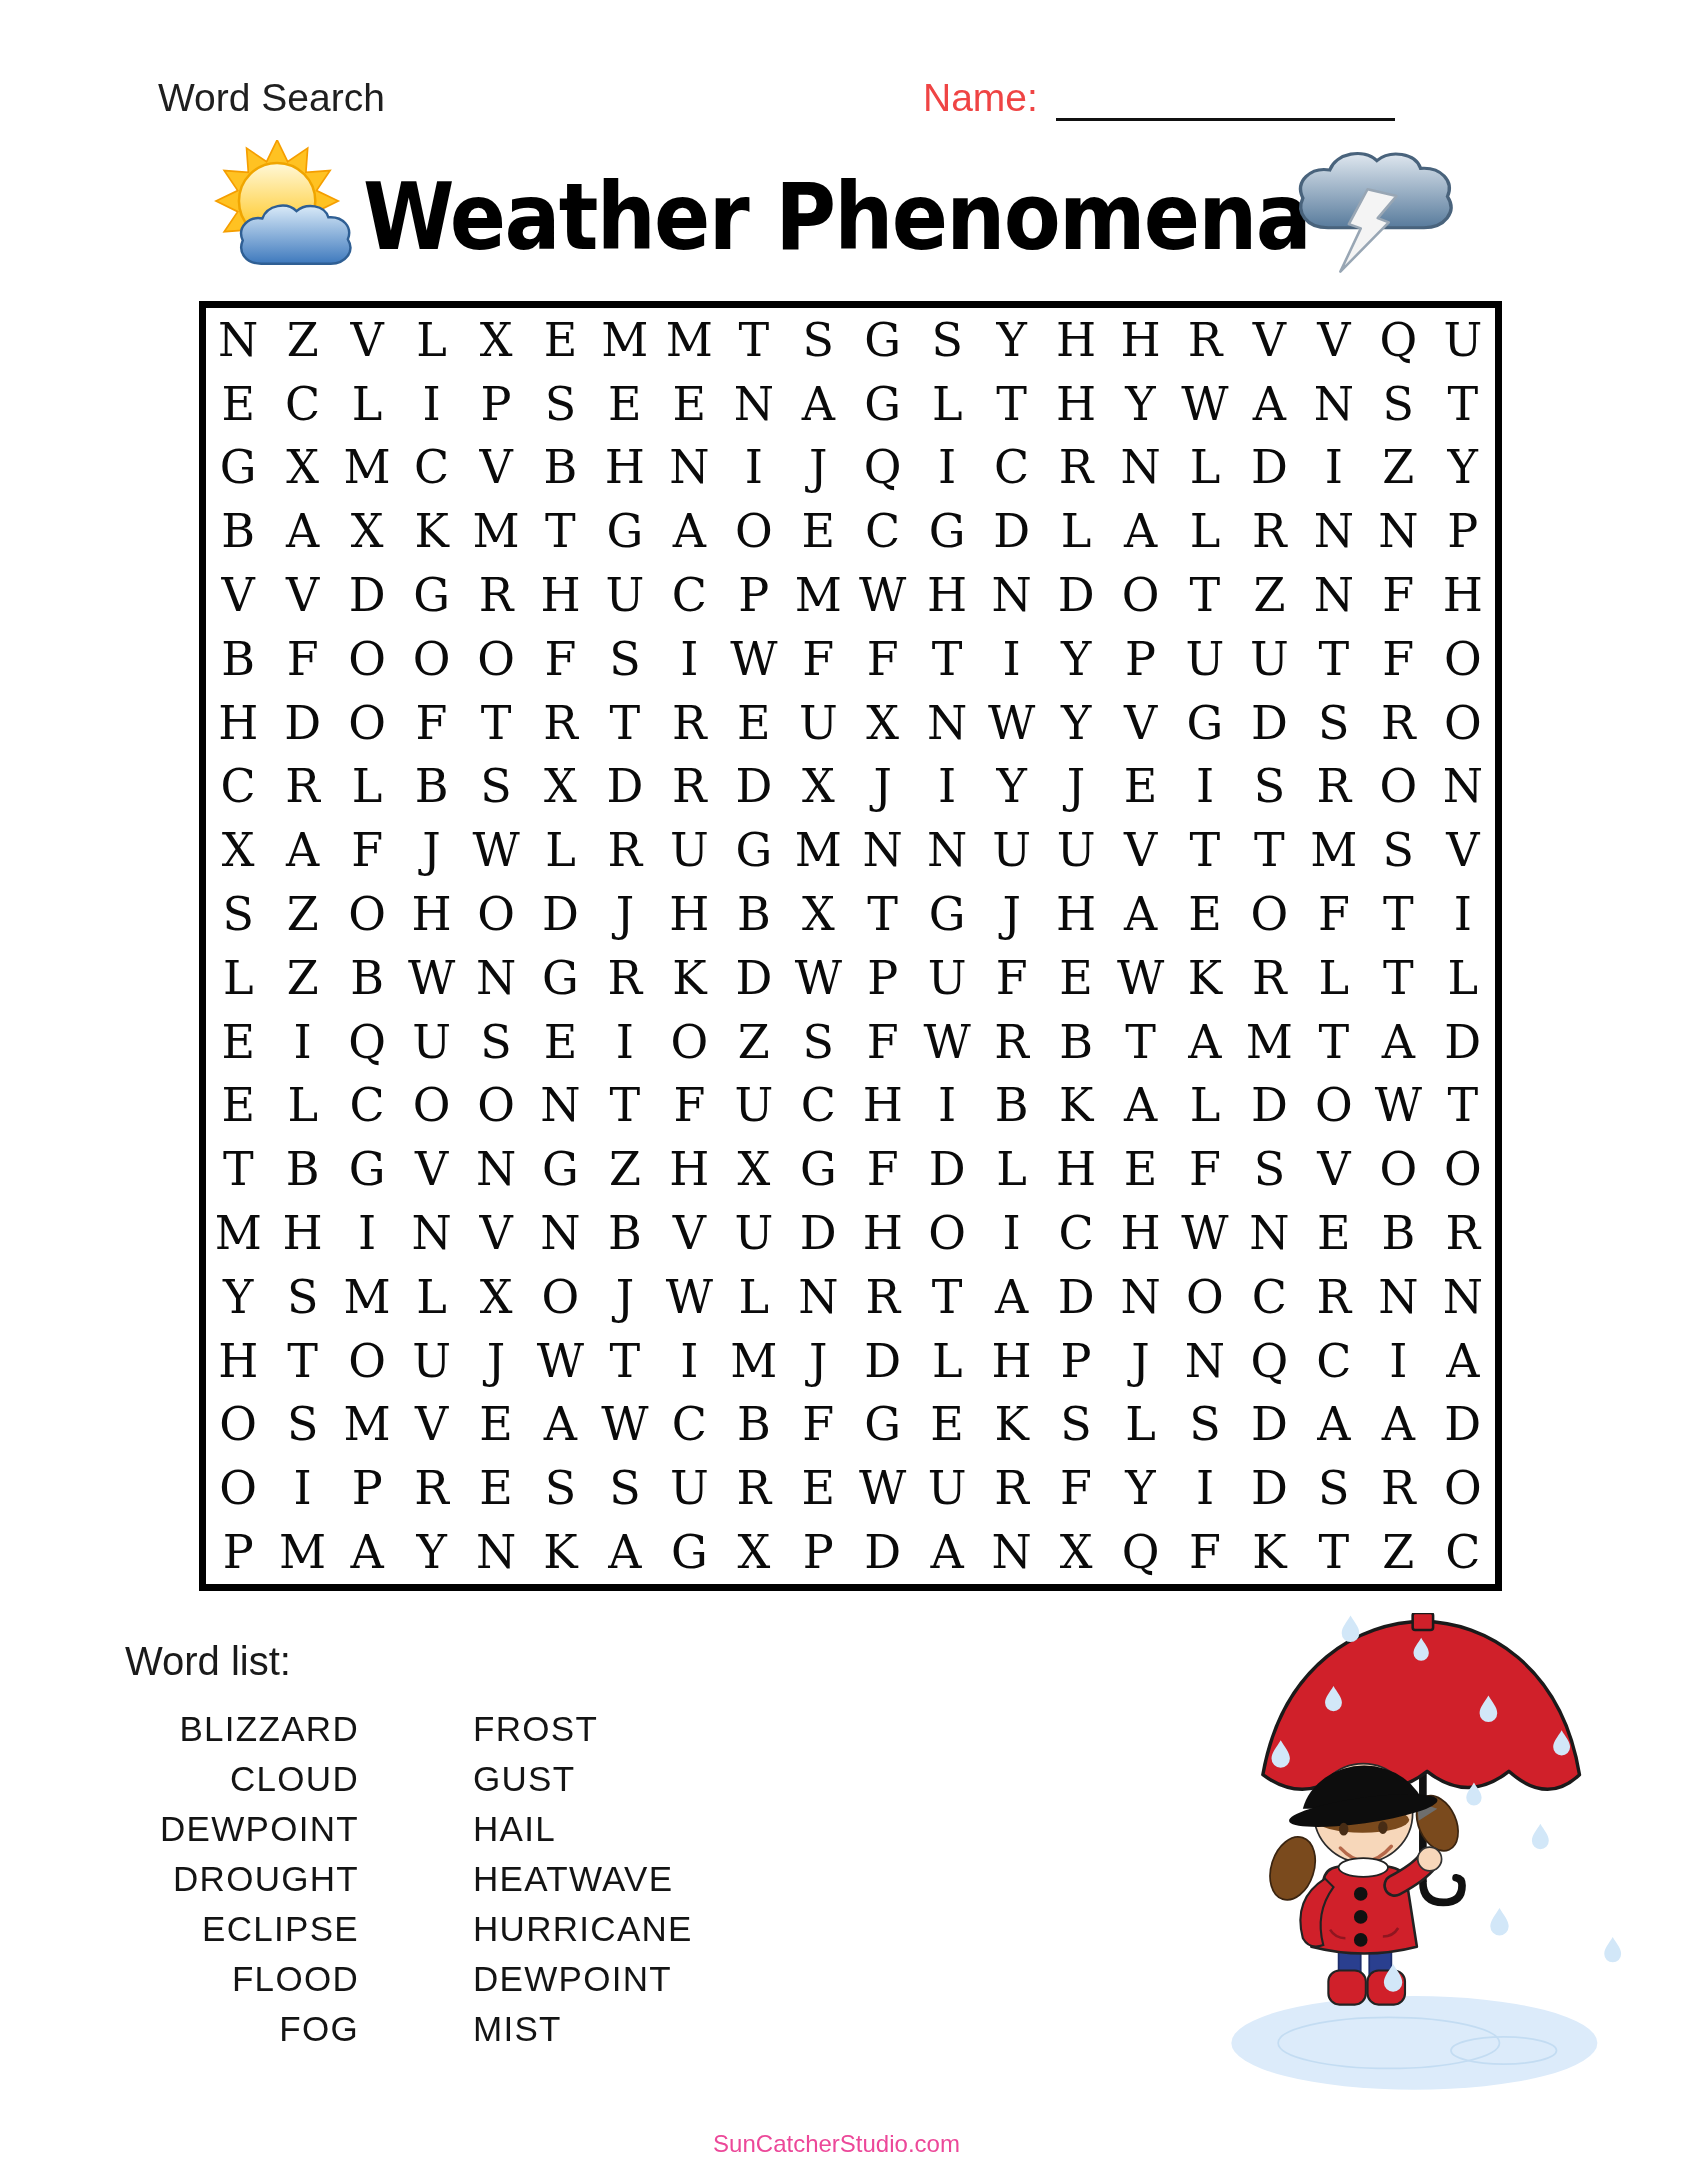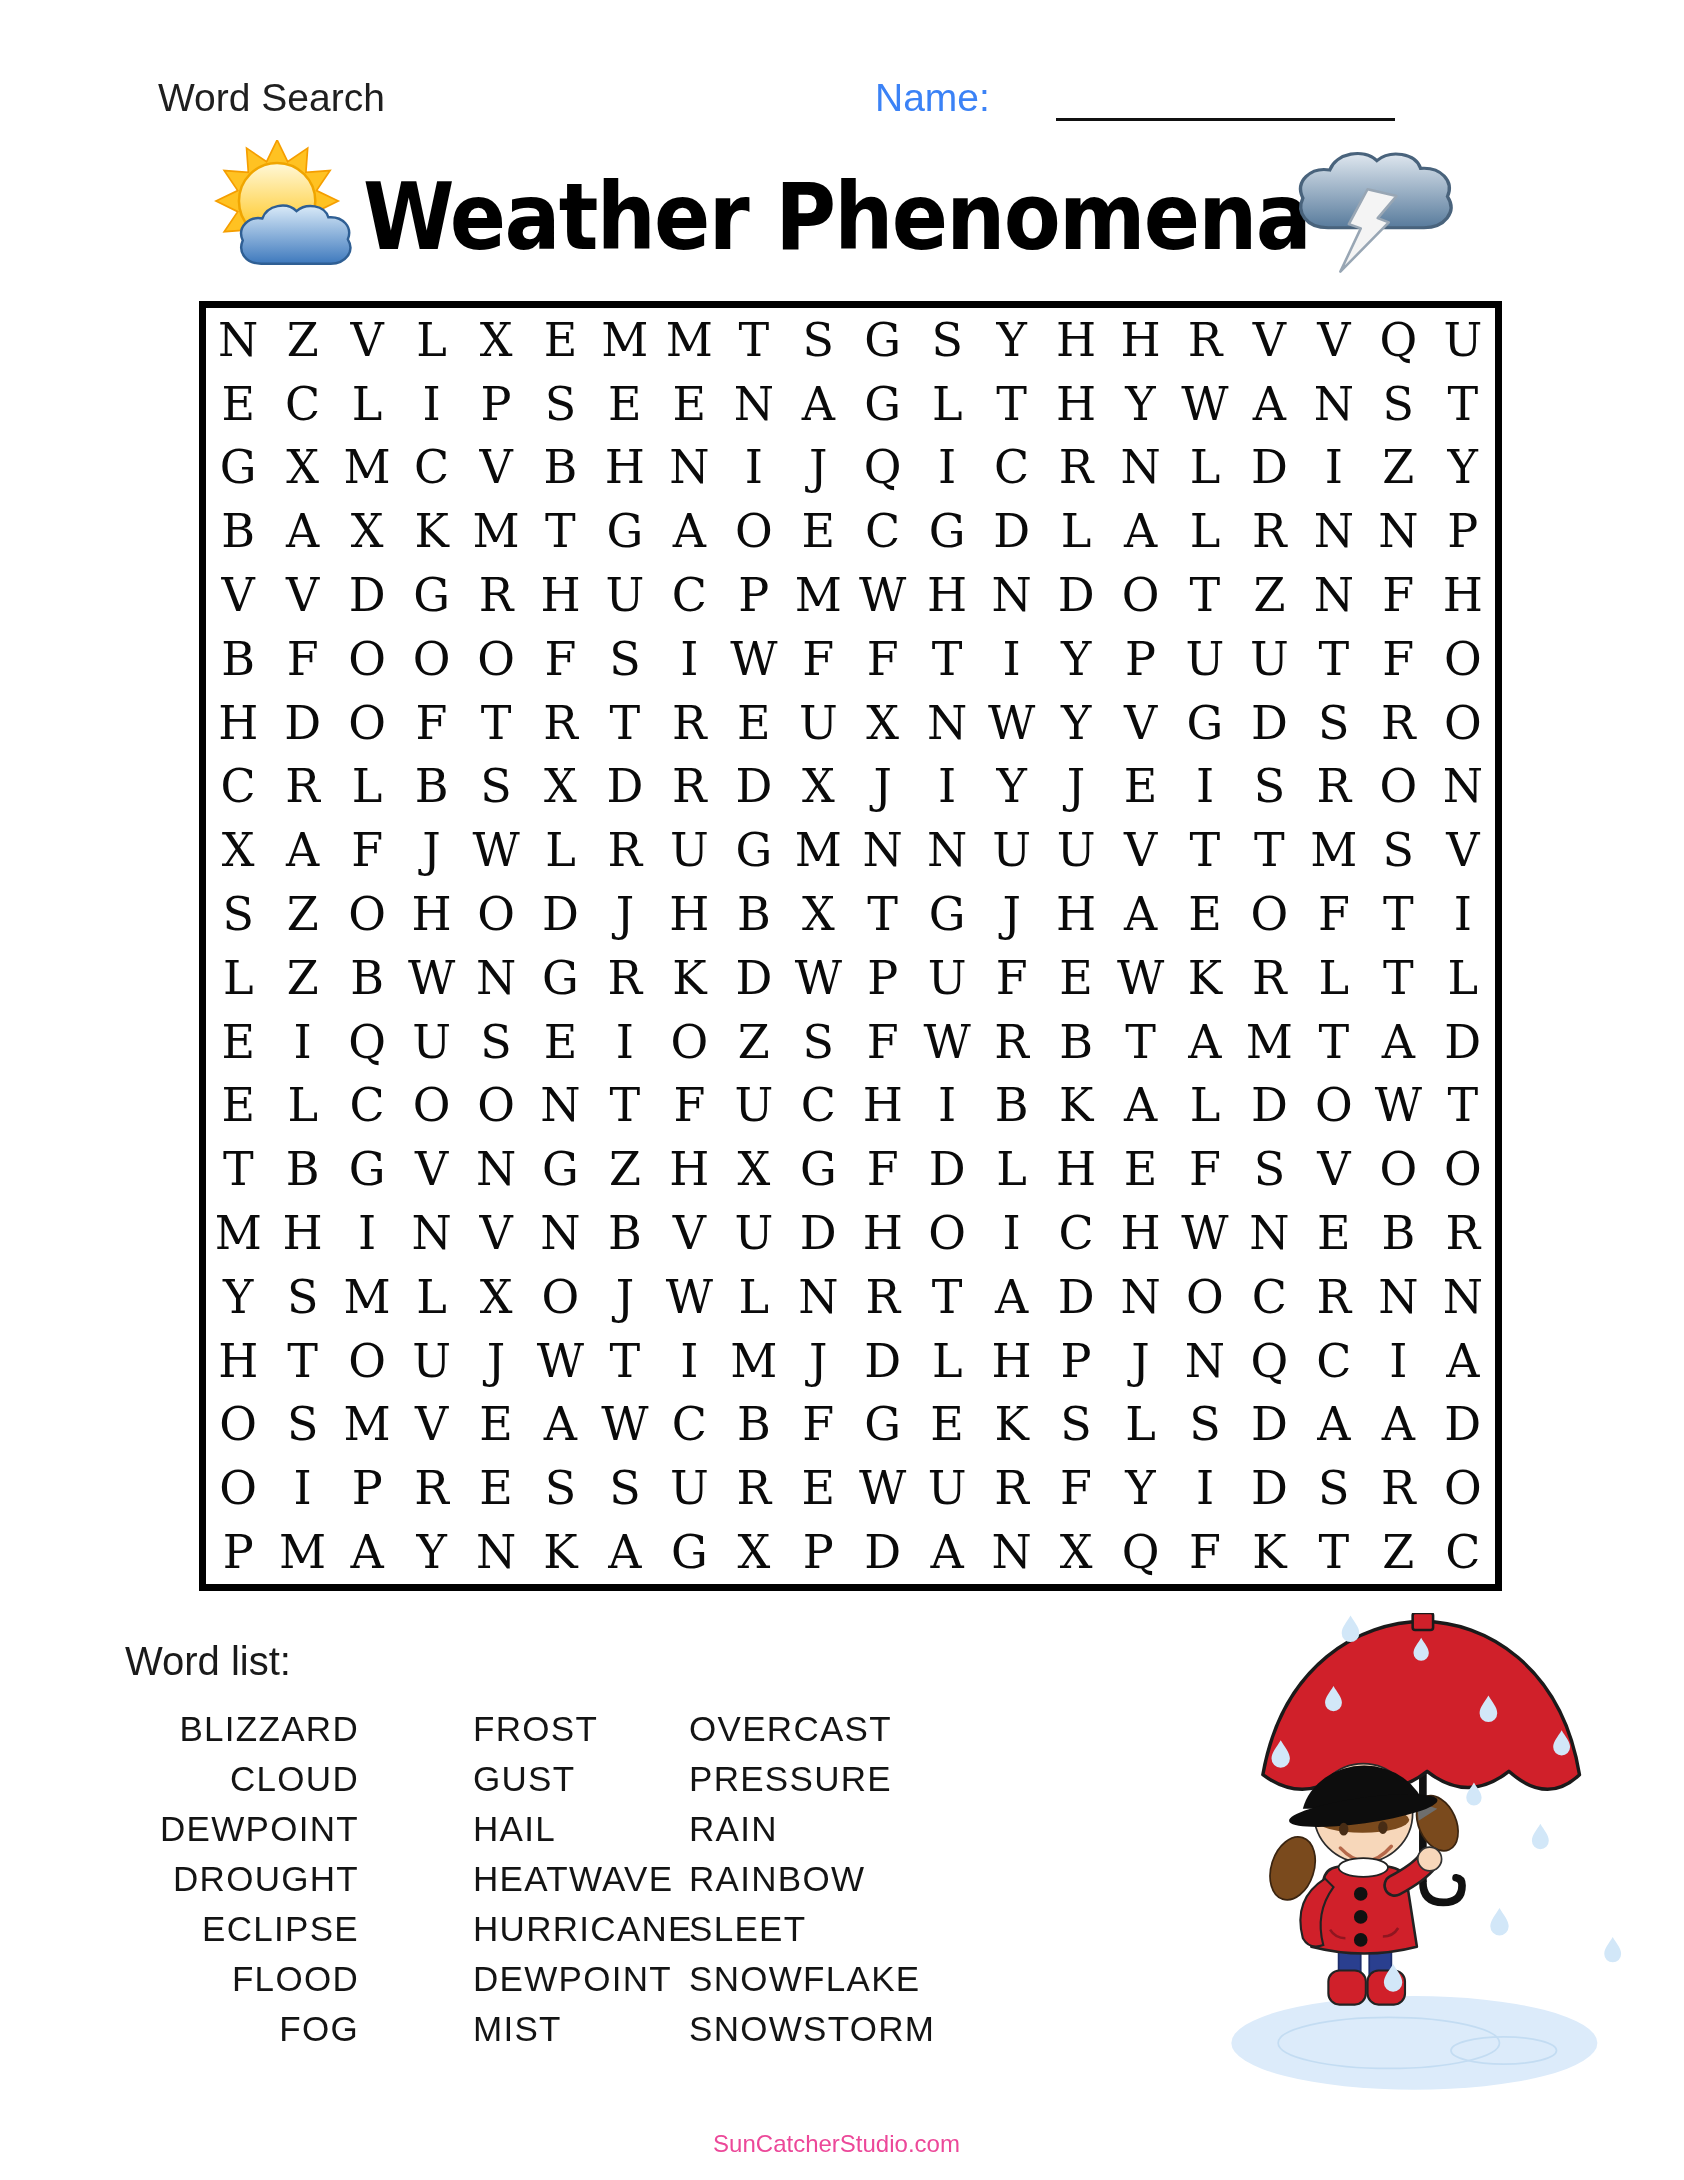--- a/index.html
+++ b/index.html
@@ -1,21 +1,21 @@
 <!DOCTYPE html>
 <html style="font-size:13.6px"><head>
 <meta charset="utf-8">
 <style>
   html,body{margin:0;padding:0;background:#ffffff;}
   #page{
     position:relative;width:1673px;height:2181px;background:#ffffff;
     font-family:"Liberation Sans",sans-serif;color:#1a1a1a;overflow:hidden;margin-top:16px;
   }
   .doc-type{position:absolute;left:158px;top:60px;font-size:39px;color:#1f1f1f;}
-  .name-label{position:absolute;left:875px;top:60px;font-size:39px;color:#3b82f6;}
+  .name-label{position:absolute;left:923px;top:60px;font-size:39px;color:#ef4444;}
   .name-line{position:absolute;left:1056px;top:65px;width:339px;height:37px;border-bottom:3.4px solid #111;}
   .title{
     position:absolute;left:0;right:0;top:147px;text-align:center;
     font-family:"DejaVu Sans",sans-serif;font-weight:bold;font-size:83px;
     letter-spacing:-1.7px;color:#000;transform:scaleY(1.12);transform-origin:center top;
   }
   .icon-sun{position:absolute;left:209px;top:124px;width:160px;height:129px;}
   .icon-storm{position:absolute;left:1289px;top:124px;width:169px;height:141px;}
   .grid{
     position:absolute;left:199px;top:285px;width:1303px;height:1290px;
@@ -498,29 +498,20 @@
       </div>
       <div class="word-col">
         <div class="word-item">FROST</div>
         <div class="word-item">GUST</div>
         <div class="word-item">HAIL</div>
         <div class="word-item">HEATWAVE</div>
         <div class="word-item">HURRICANE</div>
         <div class="word-item">DEWPOINT</div>
         <div class="word-item">MIST</div>
       </div>
-      <div class="word-col">
-        <div class="word-item">OVERCAST</div>
-        <div class="word-item">PRESSURE</div>
-        <div class="word-item">RAIN</div>
-        <div class="word-item">RAINBOW</div>
-        <div class="word-item">SLEET</div>
-        <div class="word-item">SNOWFLAKE</div>
-        <div class="word-item">SNOWSTORM</div>
-      </div>
     </div>
 
   <svg class="illustration" viewBox="0 0 495 585" xmlns="http://www.w3.org/2000/svg">
     <defs>
       <path id="drop" d="M0,-13 C4,-6 9,-1 9,5 A9,9 0 1 1 -9,5 C-9,-1 -4,-6 0,-13 Z"></path>
     </defs>
 
     <ellipse cx="235" cy="505" rx="215" ry="55" fill="#dcebfa"></ellipse>
     <ellipse cx="205" cy="505" rx="130" ry="30" fill="none" stroke="#c3dcf2" stroke-width="2"></ellipse>
     <ellipse cx="340" cy="514" rx="62" ry="16" fill="none" stroke="#c3dcf2" stroke-width="2"></ellipse>

